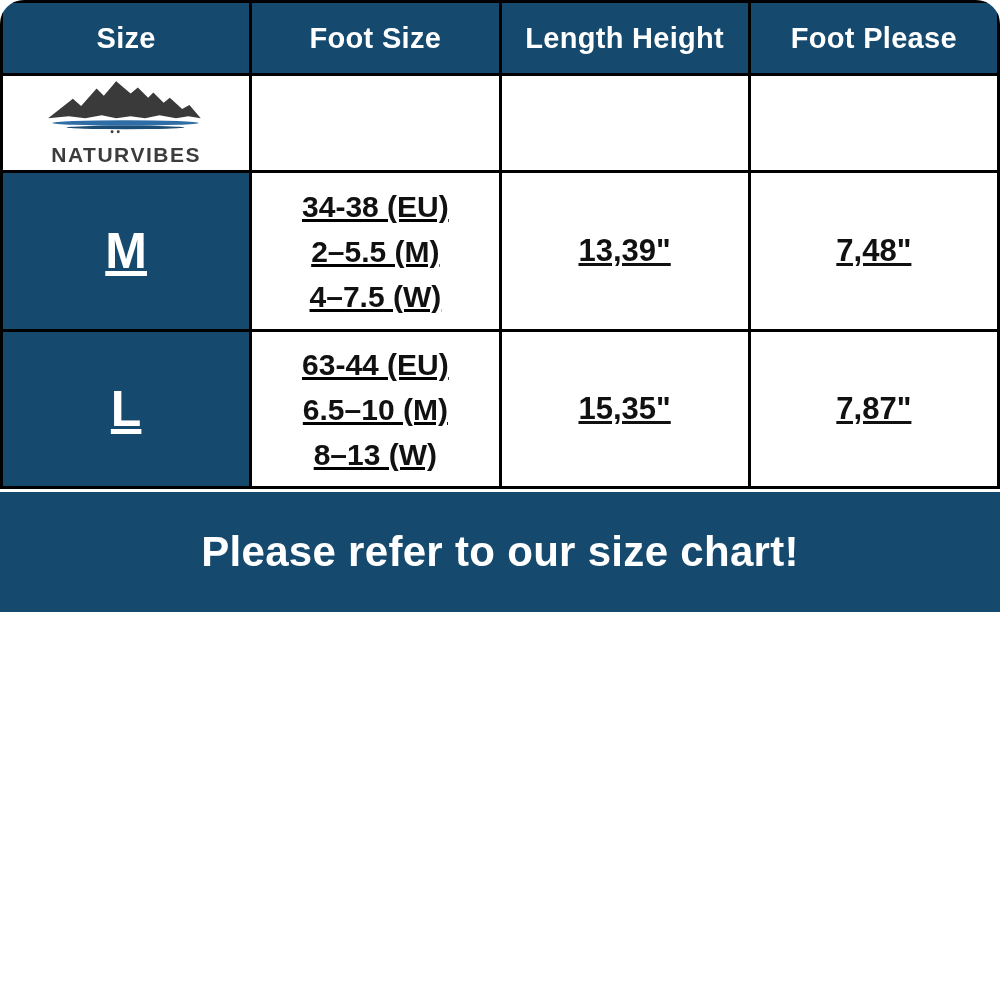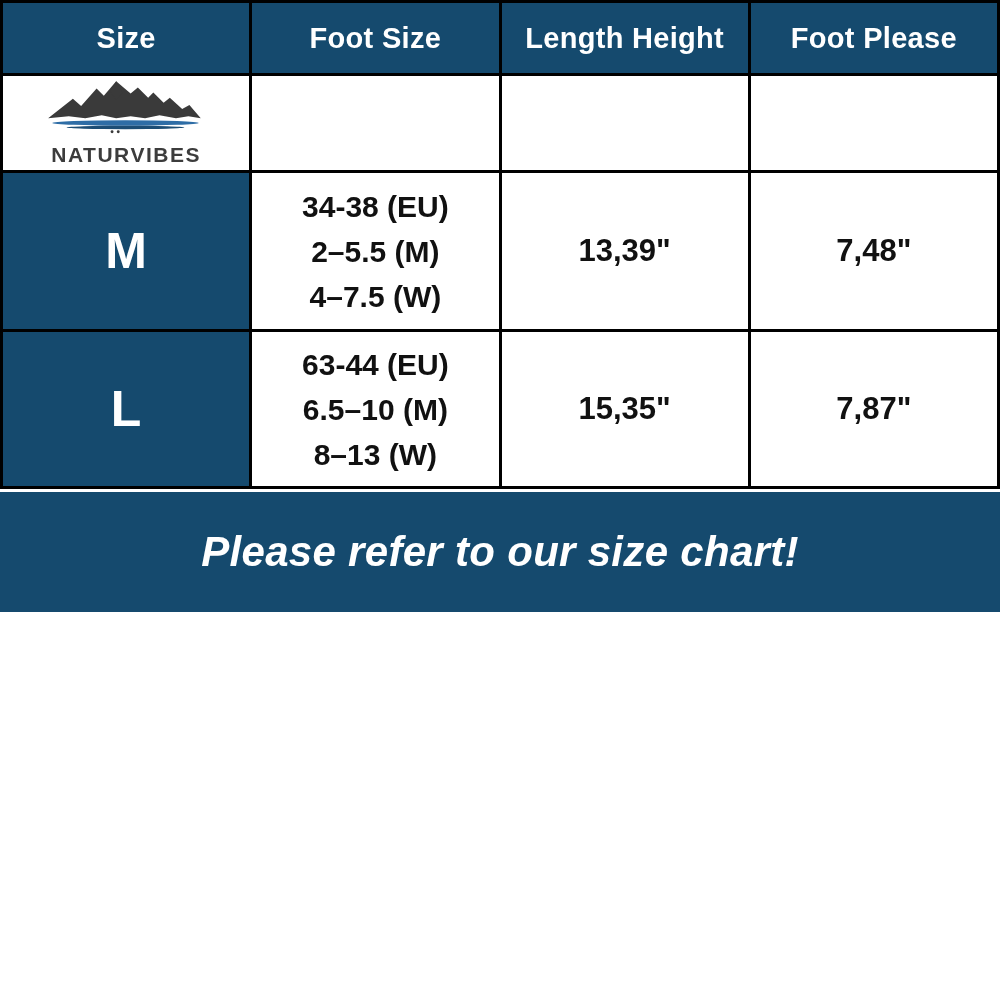--- a/index.html
+++ b/index.html
@@ -7,20 +7,21 @@
     padding: 0;
     background: #ffffff;
     font-family: "Liberation Sans", sans-serif;
   }
   .sheet {
     position: relative;
     width: 1000px;
     height: 1000px;
     background: #ffffff;
     overflow: hidden;
+    border-radius: 24px;
   }
   table.size-table {
     width: 1000px;
     border-collapse: collapse;
     table-layout: fixed;
   }
   table.size-table col { width: 25%; }
   table.size-table th,
   table.size-table td {
     border: 3px solid #000000;
@@ -30,21 +31,21 @@
   }
   tr.header-row th {
     height: 70px;
     background: #154A6E;
     color: #ffffff;
     font-size: 29px;
     font-weight: 700;
     letter-spacing: 0.3px;
   }
   tr.logo-row td { height: 94px; background: #ffffff; }
-  tr.data-row td { background: #ffffff; }
+  tr.data-row td { background: #ffffff; text-decoration: underline; }
   tr.data-row.row-m td { height: 156px; }
   tr.data-row.row-l td { height: 154px; }
   td.size-cell {
     background: #154A6E !important;
     color: #ffffff;
     font-size: 50px;
     font-weight: 700;
   }
   .shoe-sizes {
     font-size: 30px;
@@ -75,21 +76,20 @@
   }
   
   .banner {
     margin-top: 3px;
     width: 1000px;
     height: 120px;
     background: #154A6E;
     display: flex;
     align-items: center;
     justify-content: center;
-    font-style: italic;
   }
   .banner-text {
     color: #ffffff;
     font-size: 42px;
     font-weight: 700;
     letter-spacing: 0.3px;
   }
 </style>
 </head>
 <body>

